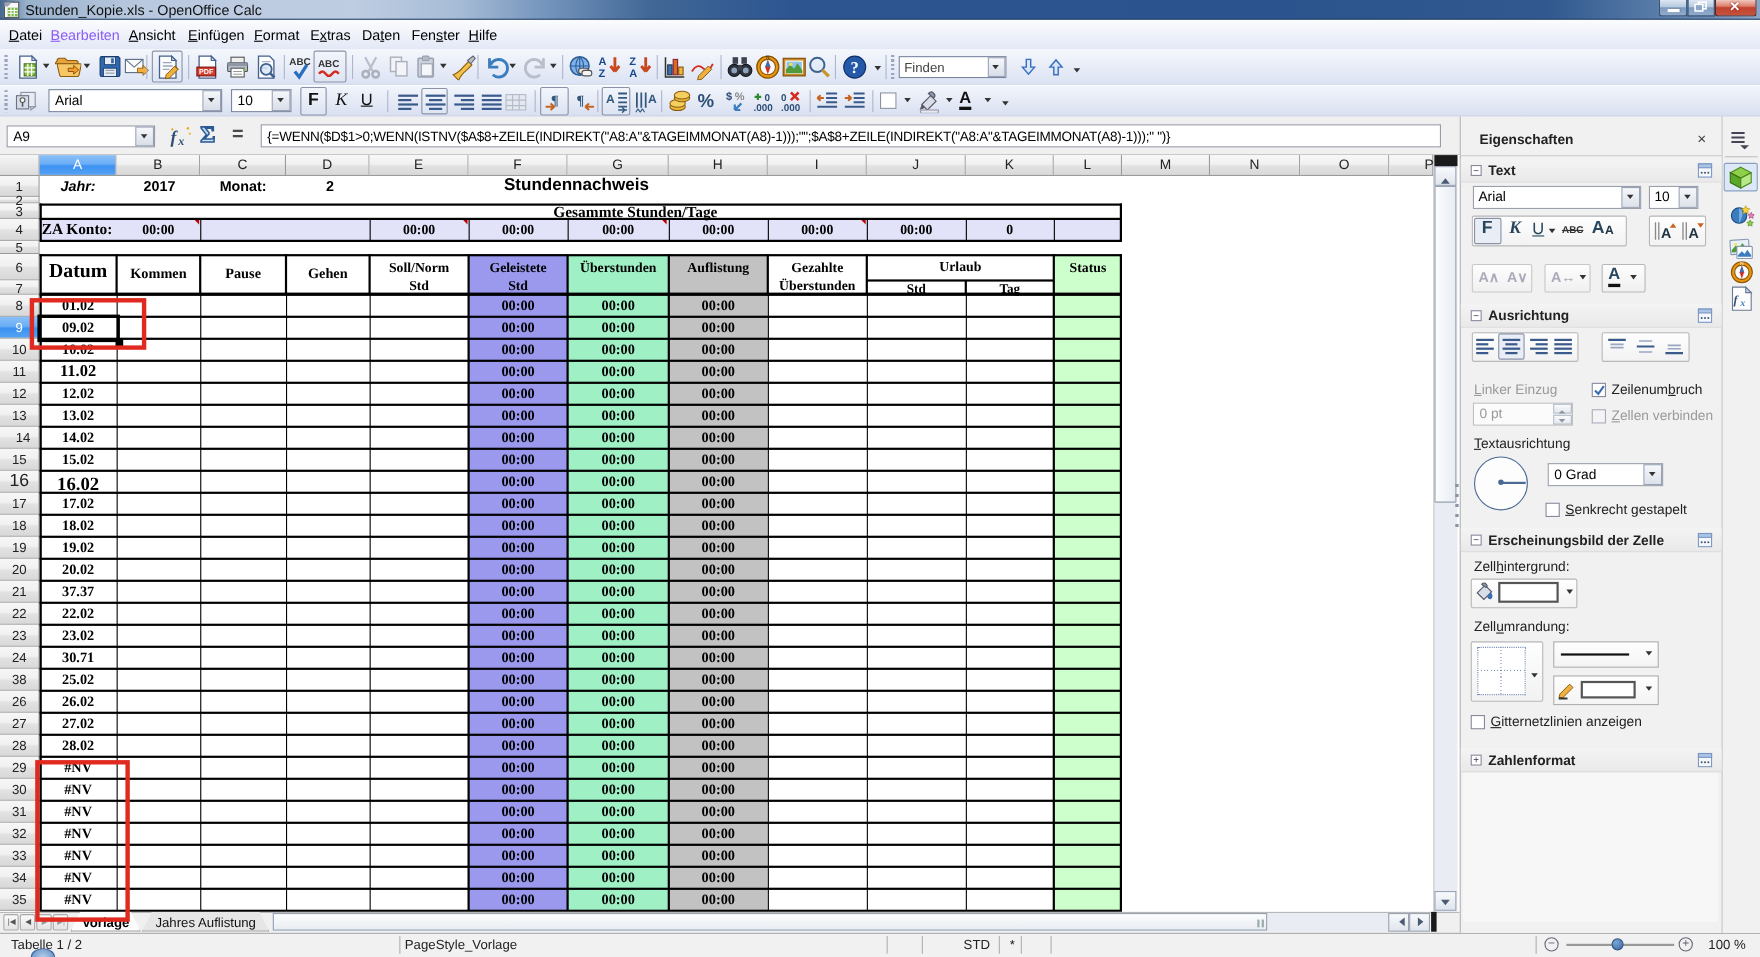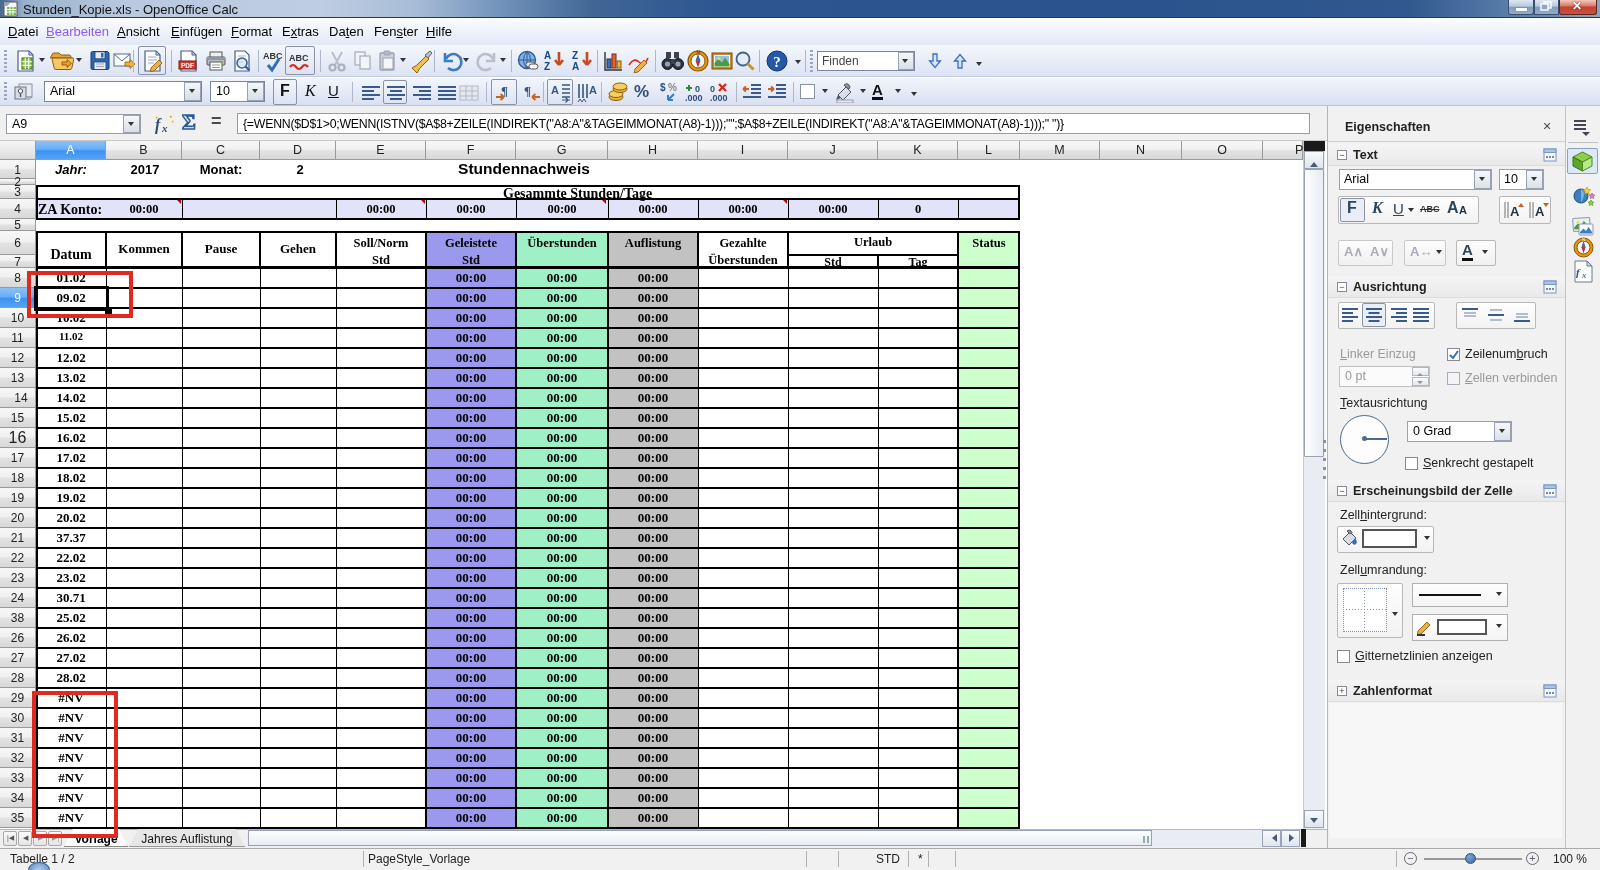--- a/index.html
+++ b/index.html
@@ -582,21 +582,21 @@
 <div class="ab ser ctr" style="left:411px;top:202px;width:120px;font-size:12.5px;">00:00</div>
 <div class="ab ser ctr" style="left:502px;top:202px;width:120px;font-size:12.5px;">00:00</div>
 <div class="ab ser ctr" style="left:593px;top:202px;width:120px;font-size:12.5px;">00:00</div>
 <div class="ab ser ctr" style="left:683px;top:202px;width:120px;font-size:12.5px;">00:00</div>
 <div class="ab ser ctr" style="left:773px;top:202px;width:120px;font-size:12.5px;">00:00</div>
 <div class="ab ser ctr" style="left:858px;top:202px;width:120px;font-size:12.5px;">0</div>
 <div class="ab" style="left:177px;top:200px;width:0;height:0;border-left:4px solid transparent;border-top:4px solid #c00000"></div>
 <div class="ab" style="left:421px;top:200px;width:0;height:0;border-left:4px solid transparent;border-top:4px solid #c00000"></div>
 <div class="ab" style="left:602px;top:200px;width:0;height:0;border-left:4px solid transparent;border-top:4px solid #c00000"></div>
 <div class="ab" style="left:783px;top:200px;width:0;height:0;border-left:4px solid transparent;border-top:4px solid #c00000"></div>
-<div class="ab ser ctr" style="left:11px;top:247px;width:120px;font-size:14px;">Datum</div>
+<div class="ab ser ctr" style="left:11px;top:236px;width:120px;font-size:18px;">Datum</div>
 <div class="ab ser ctr" style="left:84px;top:241px;width:120px;font-size:13px;">Kommen</div>
 <div class="ab ser ctr" style="left:161px;top:241px;width:120px;font-size:13px;">Pause</div>
 <div class="ab ser ctr" style="left:238px;top:241px;width:120px;font-size:13px;">Gehen</div>
 <div class="ab ser ctr" style="left:321px;top:236px;width:120px;font-size:12.5px;">Soll/Norm</div>
 <div class="ab ser ctr" style="left:321px;top:253px;width:120px;font-size:12.5px;">Std</div>
 <div class="ab ser ctr" style="left:411px;top:236px;width:120px;font-size:12.5px;">Geleistete</div>
 <div class="ab ser ctr" style="left:411px;top:253px;width:120px;font-size:12.5px;">Std</div>
 <div class="ab ser ctr" style="left:502px;top:236px;width:120px;font-size:12.5px;">Überstunden</div>
 <div class="ab ser ctr" style="left:593px;top:236px;width:120px;font-size:12.5px;">Auflistung</div>
 <div class="ab ser ctr" style="left:683px;top:236px;width:120px;font-size:12.5px;">Gezahlte</div>
@@ -610,41 +610,41 @@
 <div class="ab ser ctr" style="left:502px;top:270px;width:120px;font-size:13px;">00:00</div>
 <div class="ab ser ctr" style="left:593px;top:270px;width:120px;font-size:13px;">00:00</div>
 <div class="ab ser ctr" style="left:11px;top:290px;width:120px;font-size:13px;">09.02</div>
 <div class="ab ser ctr" style="left:411px;top:290px;width:120px;font-size:13px;">00:00</div>
 <div class="ab ser ctr" style="left:502px;top:290px;width:120px;font-size:13px;">00:00</div>
 <div class="ab ser ctr" style="left:593px;top:290px;width:120px;font-size:13px;">00:00</div>
 <div class="ab ser ctr" style="left:11px;top:310px;width:120px;font-size:13px;">10.02</div>
 <div class="ab ser ctr" style="left:411px;top:310px;width:120px;font-size:13px;">00:00</div>
 <div class="ab ser ctr" style="left:502px;top:310px;width:120px;font-size:13px;">00:00</div>
 <div class="ab ser ctr" style="left:593px;top:310px;width:120px;font-size:13px;">00:00</div>
-<div class="ab ser ctr" style="left:11px;top:330px;width:120px;font-size:11px;">11.02</div>
+<div class="ab ser ctr" style="left:11px;top:330px;width:120px;font-size:15px;">11.02</div>
 <div class="ab ser ctr" style="left:411px;top:330px;width:120px;font-size:13px;">00:00</div>
 <div class="ab ser ctr" style="left:502px;top:330px;width:120px;font-size:13px;">00:00</div>
 <div class="ab ser ctr" style="left:593px;top:330px;width:120px;font-size:13px;">00:00</div>
 <div class="ab ser ctr" style="left:11px;top:350px;width:120px;font-size:13px;">12.02</div>
 <div class="ab ser ctr" style="left:411px;top:350px;width:120px;font-size:13px;">00:00</div>
 <div class="ab ser ctr" style="left:502px;top:350px;width:120px;font-size:13px;">00:00</div>
 <div class="ab ser ctr" style="left:593px;top:350px;width:120px;font-size:13px;">00:00</div>
 <div class="ab ser ctr" style="left:11px;top:370px;width:120px;font-size:13px;">13.02</div>
 <div class="ab ser ctr" style="left:411px;top:370px;width:120px;font-size:13px;">00:00</div>
 <div class="ab ser ctr" style="left:502px;top:370px;width:120px;font-size:13px;">00:00</div>
 <div class="ab ser ctr" style="left:593px;top:370px;width:120px;font-size:13px;">00:00</div>
 <div class="ab ser ctr" style="left:11px;top:390px;width:120px;font-size:13px;">14.02</div>
 <div class="ab ser ctr" style="left:411px;top:390px;width:120px;font-size:13px;">00:00</div>
 <div class="ab ser ctr" style="left:502px;top:390px;width:120px;font-size:13px;">00:00</div>
 <div class="ab ser ctr" style="left:593px;top:390px;width:120px;font-size:13px;">00:00</div>
 <div class="ab ser ctr" style="left:11px;top:410px;width:120px;font-size:13px;">15.02</div>
 <div class="ab ser ctr" style="left:411px;top:410px;width:120px;font-size:13px;">00:00</div>
 <div class="ab ser ctr" style="left:502px;top:410px;width:120px;font-size:13px;">00:00</div>
 <div class="ab ser ctr" style="left:593px;top:410px;width:120px;font-size:13px;">00:00</div>
-<div class="ab ser ctr" style="left:11px;top:430px;width:120px;font-size:13px;">16.02</div>
+<div class="ab ser ctr" style="left:11px;top:430px;width:120px;font-size:17px;">16.02</div>
 <div class="ab ser ctr" style="left:411px;top:430px;width:120px;font-size:13px;">00:00</div>
 <div class="ab ser ctr" style="left:502px;top:430px;width:120px;font-size:13px;">00:00</div>
 <div class="ab ser ctr" style="left:593px;top:430px;width:120px;font-size:13px;">00:00</div>
 <div class="ab ser ctr" style="left:11px;top:450px;width:120px;font-size:13px;">17.02</div>
 <div class="ab ser ctr" style="left:411px;top:450px;width:120px;font-size:13px;">00:00</div>
 <div class="ab ser ctr" style="left:502px;top:450px;width:120px;font-size:13px;">00:00</div>
 <div class="ab ser ctr" style="left:593px;top:450px;width:120px;font-size:13px;">00:00</div>
 <div class="ab ser ctr" style="left:11px;top:470px;width:120px;font-size:13px;">18.02</div>
 <div class="ab ser ctr" style="left:411px;top:470px;width:120px;font-size:13px;">00:00</div>
 <div class="ab ser ctr" style="left:502px;top:470px;width:120px;font-size:13px;">00:00</div>

